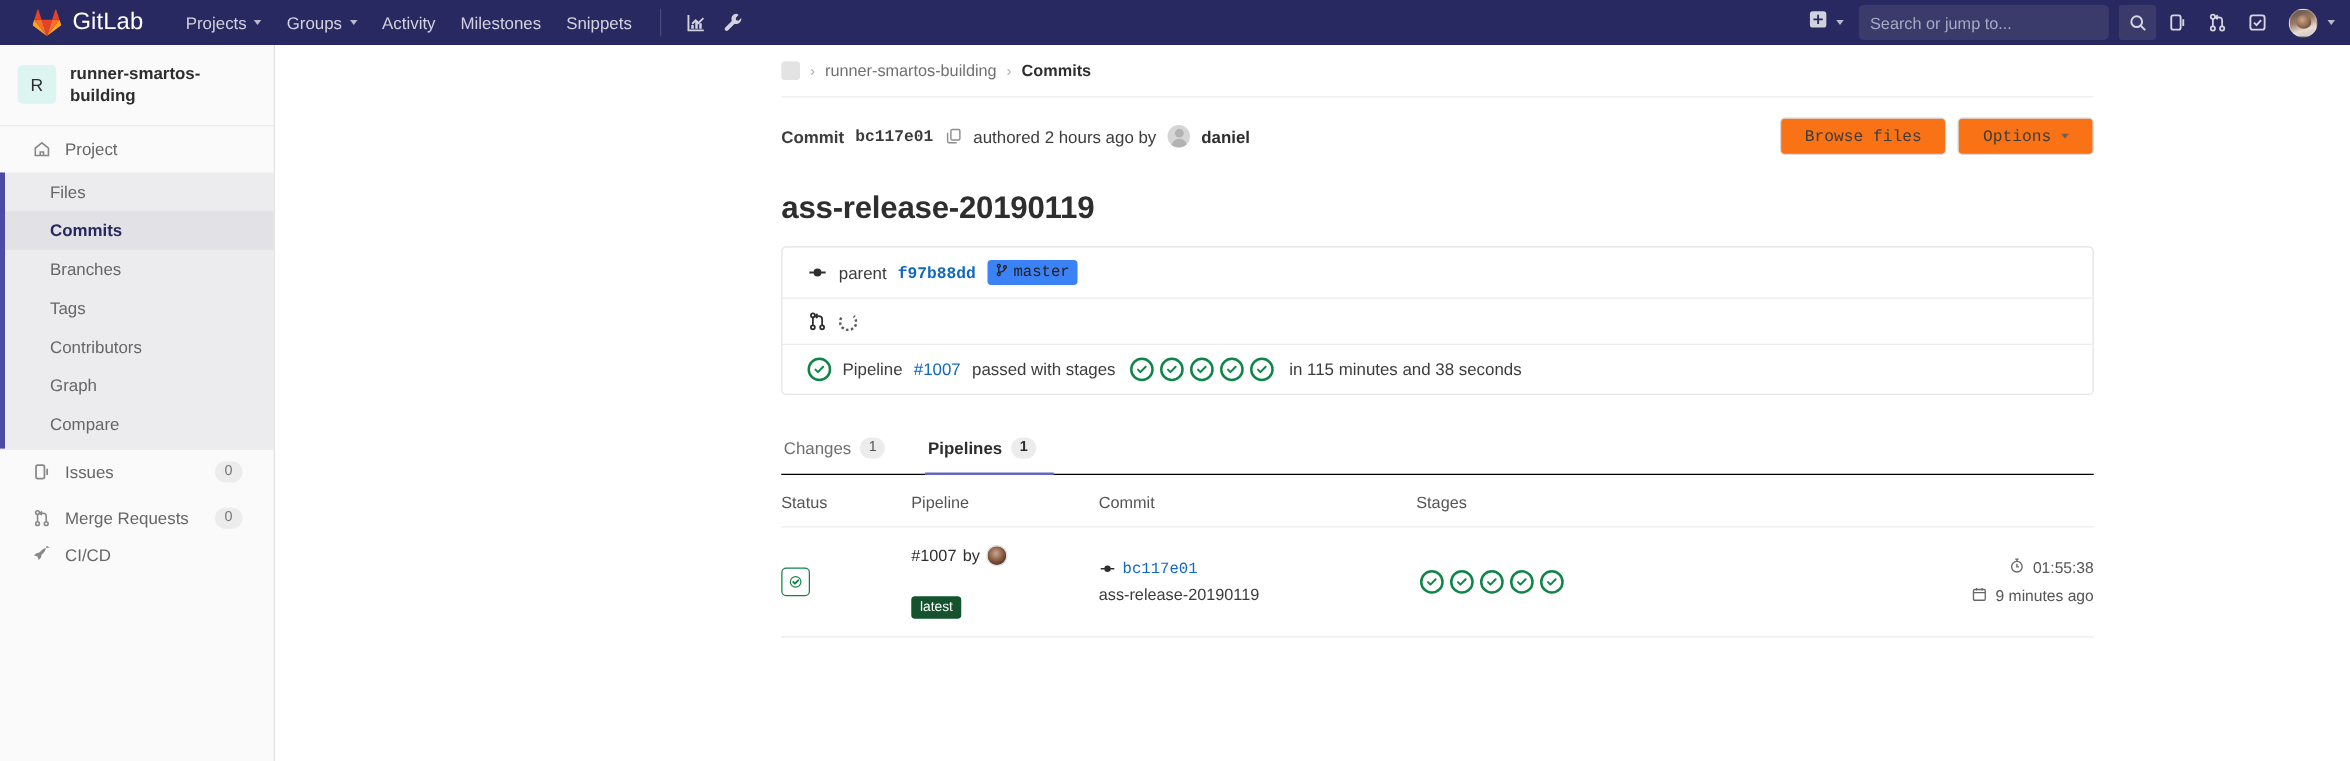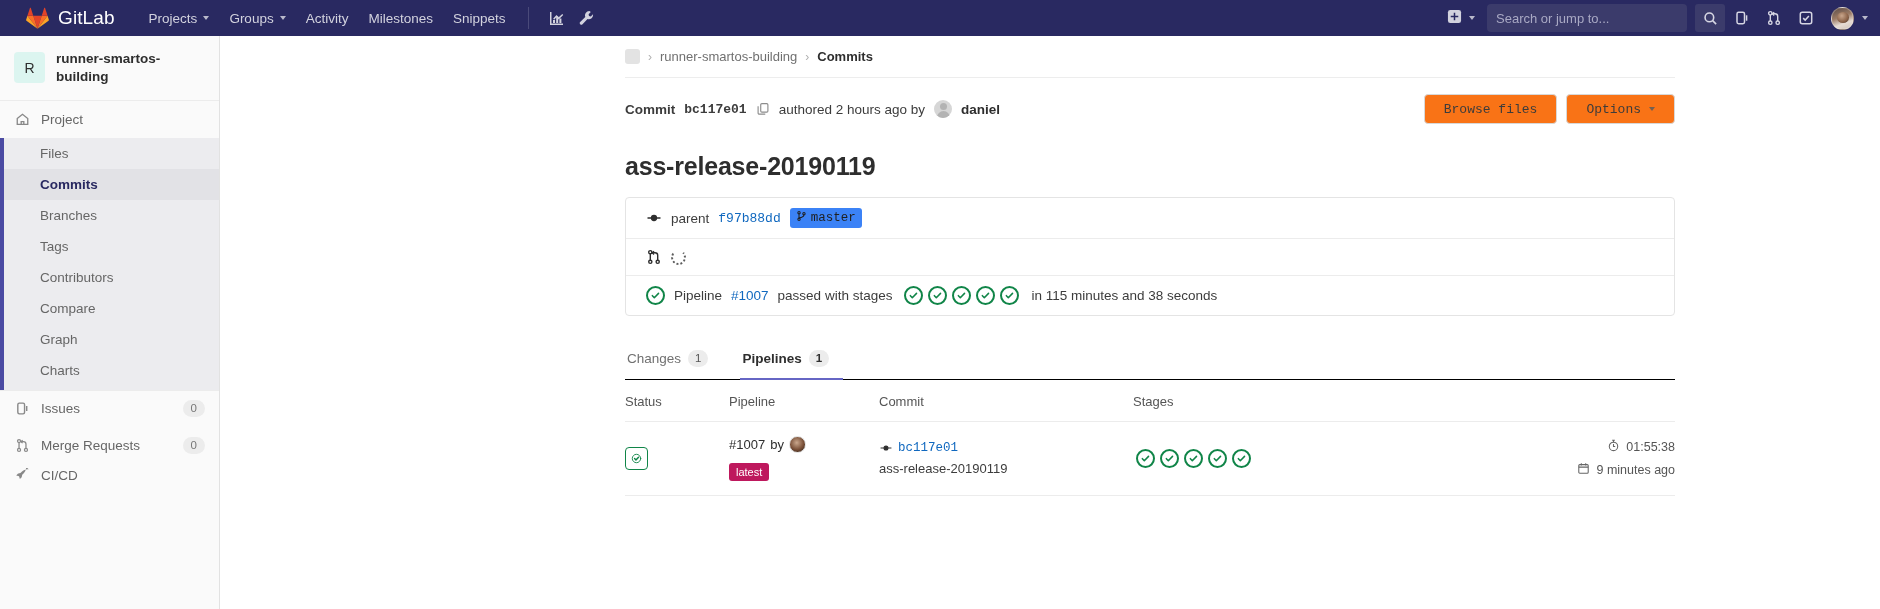--- a/index.html
+++ b/index.html
@@ -69,21 +69,21 @@
   }
   .proj-header { display: flex; align-items: center; gap: 11px; padding: 14px 12px 14px 14px; }
   .proj-avatar {
     width: 31px; height: 31px; flex: 0 0 31px; border-radius: 4px; background: #dcf5f0;
     color: #2e2e2e; font-size: 14px; display: flex; align-items: center; justify-content: center;
     font-weight: 400;
   }
   .proj-name { font-size: 13.5px; font-weight: 700; color: #2e2e2e; line-height: 1.32; }
   .side-section { border-top: 1px solid #ececec; }
   .side-item {
-    display: flex; align-items: center; gap: 11px; height: 37px; padding: 0 14px;
+    display: flex; align-items: center; gap: 11px; height: 37px; padding: 0 25px;
     font-size: 13.5px; color: #666; position: relative;
   }
   .side-item .ico { width: 16px; height: 16px; display: flex; align-items: center; justify-content: center; color: #888; flex: 0 0 16px; }
   .side-item.active-top { background: #ececef; color: #292961; font-weight: 700; }
   .side-item.active-top .ico { color: #292961; }
   .side-group { background: #ececef; position: relative; padding-bottom: 4px; }
   .side-group::before {
     content: ""; position: absolute; left: 0; top: 0; bottom: 0; width: 4px; background: #4b4ba3;
   }
   .side-sub {
@@ -182,21 +182,21 @@
     width: 23px; height: 23px; border: 1.5px solid #108548; border-radius: 4px;
     display: flex; align-items: center; justify-content: center;
   }
   .pipe-id { font-size: 13px; color: #2e2e2e; display: flex; align-items: center; gap: 5px; }
   .pipe-avatar {
     width: 17px; height: 17px; border-radius: 50%;
     background: radial-gradient(circle at 45% 38%, #c9a68c 0%, #7a5038 55%, #241a14 100%);
     border: 1px solid #e0e0e0; flex: 0 0 17px;
   }
   .latest-badge {
-    display: inline-block; margin-top: 10px; background: #be185d; color: #fff;
+    display: inline-block; margin-top: 24px; background: #14532d; color: #fff;
     font-size: 11px; border-radius: 3px; padding: 2px 7px; line-height: 14px; font-weight: 400;
   }
   .commit-sha { display: flex; align-items: center; gap: 5px; font-family: "Liberation Mono", monospace; font-size: 12.5px; }
   .commit-msg { font-size: 13px; color: #3c3c3c; margin-top: 6px; }
   .meta-line { display: flex; align-items: center; justify-content: flex-end; gap: 6px; font-size: 12.5px; color: #555; }
   .meta-line + .meta-line { margin-top: 7px; }
 </style>
 </head>
 <body>
 
@@ -307,23 +307,22 @@
         <span>Project</span>
       </a>
     </div>
 
     <div class="side-group">
       <a class="side-sub">Files</a>
       <a class="side-sub active">Commits</a>
       <a class="side-sub">Branches</a>
       <a class="side-sub">Tags</a>
       <a class="side-sub">Contributors</a>
+      <a class="side-sub">Graph</a>
       <a class="side-sub">Compare</a>
-      <a class="side-sub">Graph</a>
-      <a class="side-sub">Charts</a>
     </div>
 
     <a class="side-item plain">
       <span class="ico">
         <svg width="15" height="15" viewBox="0 0 16 16" fill="none" stroke="currentColor" stroke-width="1.5">
             <rect x="3" y="2.3" width="7.2" height="11.4" rx="1.6"></rect>
             <path d="M12.5 5.3v5.4"></path>
           </svg>
       </span>
       <span>Issues</span>
@@ -389,21 +388,21 @@
 
       <div class="info-box">
         <div class="info-row">
           <span class="ic-gray">
             <svg width="16" height="16" viewBox="0 0 16 16" fill="none" stroke="currentColor" stroke-width="1.5">
                 <circle cx="8" cy="8" r="2.4" fill="currentColor"></circle>
                 <path d="M1.5 8h3.6M10.9 8h3.6"></path>
               </svg>
           </span>
           <span>parent</span>
-          <a class="link mono" style="font-weight:400">f97b88dd</a>
+          <a class="link mono" style="font-weight:700">f97b88dd</a>
           <span class="branch-badge">
             <span>
               <svg width="11" height="12" viewBox="0 0 16 16" fill="none" stroke="currentColor" stroke-width="1.5">
                   <circle cx="4.4" cy="3.2" r="1.7"></circle>
                   <circle cx="4.4" cy="12.8" r="1.7"></circle>
                   <circle cx="11.6" cy="4.6" r="1.7"></circle>
                   <path d="M4.4 4.9v6M11.6 6.3c0 2.6-2.2 3.3-4 3.8-1.4.4-3.2.8-3.2 1.3"></path>
                 </svg>
             </span>
             <span>master</span>

